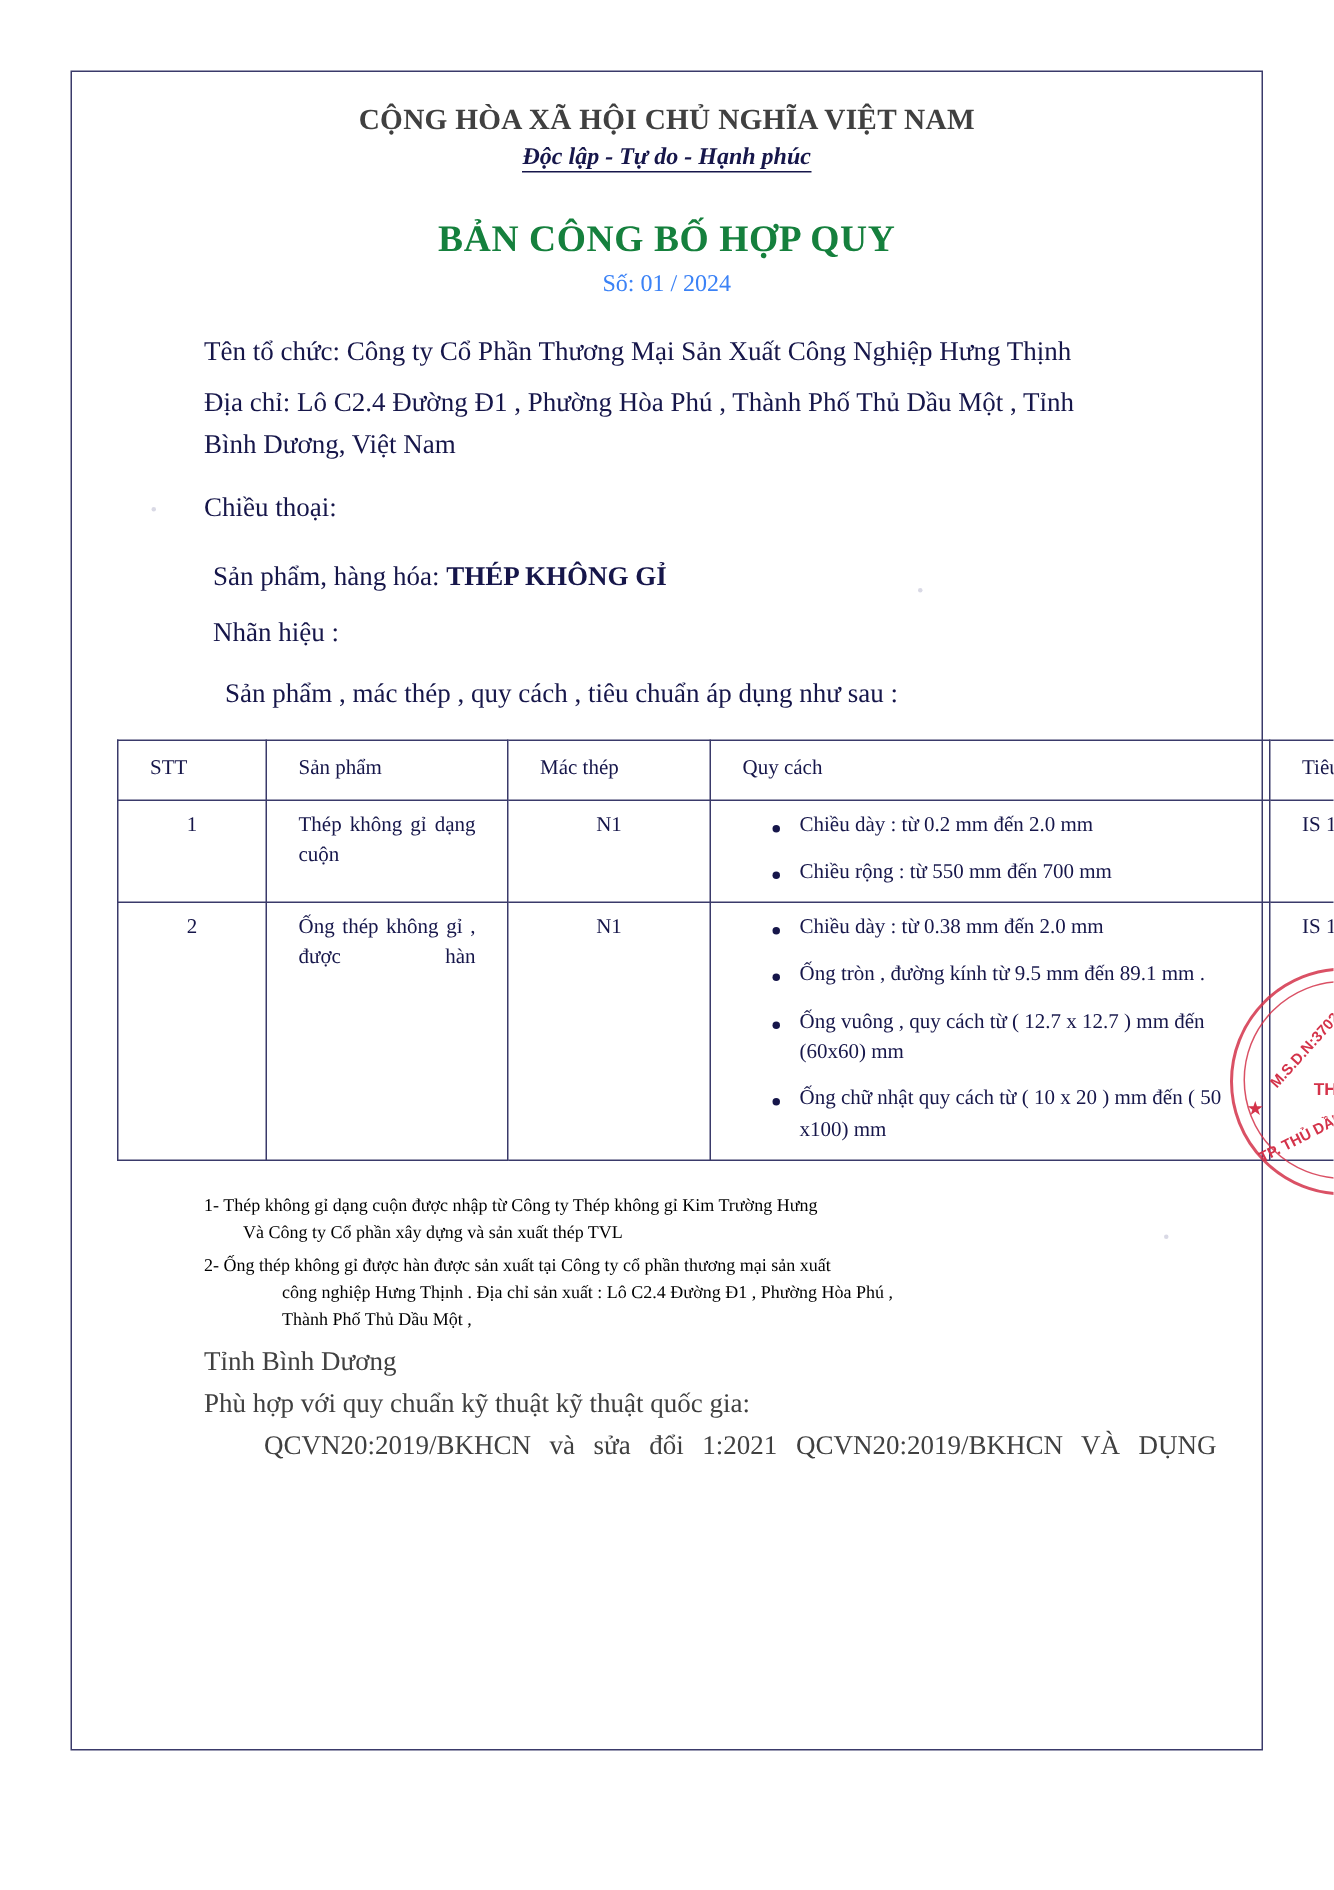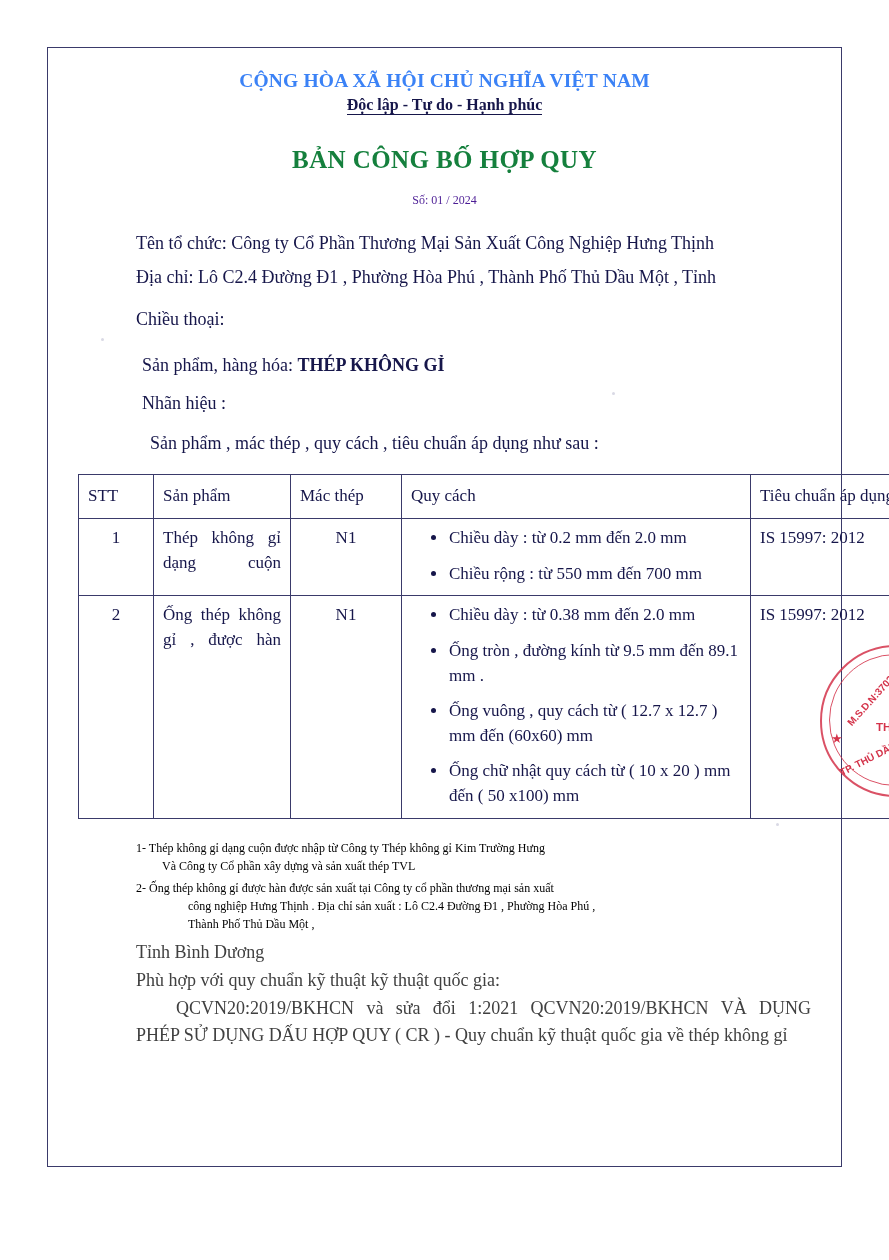--- a/index.html
+++ b/index.html
@@ -37,47 +37,48 @@
     padding: 22px 30px 0 30px;
     box-sizing: border-box;
   }
 
   
   .nat-title {
     text-align: center;
     font-weight: bold;
     font-size: 19.5px;
     letter-spacing: 0.2px;
-    color: #3b82f6;
+    color: #404040;
   }
   .nat-sub {
     text-align: center;
     font-weight: bold;
     font-size: 16px;
     margin-top: 4px;
     color: #16164a;
   }
   .nat-sub span {
     border-bottom: 1.2px solid #16164a;
     padding-bottom: 1px;
+    font-style: italic;
   }
 
   .doc-title {
     text-align: center;
     font-weight: bold;
     font-size: 25px;
     margin-top: 32px;
     letter-spacing: 0.4px;
     color: #15803d;
   }
   .doc-number {
     text-align: center;
-    font-size: 12px;
-    margin-top: 19px;
-    color: #4c1d95;
+    font-size: 16px;
+    margin-top: 7px;
+    color: #3b82f6;
   }
 
   
   .para {
     font-size: 18px;
     line-height: 1.55;
     margin-top: 13px;
     color: #16164a;
   }
   .p-org { margin-top: 22px; padding-left: 58px; }
@@ -92,22 +93,22 @@
   table.spec {
     margin-top: 16px;
     border-collapse: collapse;
     width: 736px;
     table-layout: fixed;
     color: #16164a;
   }
   table.spec th, table.spec td {
     border: 1px solid #3a3a6a;
     vertical-align: top;
-    padding: 7px 9px;
-    font-size: 17px;
+    padding: 7px 21px;
+    font-size: 14px;
     font-weight: normal;
     line-height: 1.45;
   }
   table.spec th {
     text-align: left;
     padding-top: 9px;
     padding-bottom: 9px;
   }
   th.c-stt, td.c-stt { width: 56px; text-align: center; }
   th.c-prod, td.c-prod { width: 118px; }
@@ -243,20 +244,21 @@
 
     <div class="doc-title">BẢN CÔNG BỐ HỢP QUY</div>
     <div class="doc-number">Số: 01 / 2024</div>
 
     <div class="para p-org">
       <span>Tên tổ chức: </span><span>Công ty Cổ Phần Thương Mại Sản Xuất Công Nghiệp Hưng Thịnh</span>
     </div>
 
     <div class="para p-addr">
       <span>Địa chỉ: </span><span>Lô C2.4 Đường Đ1 , Phường Hòa Phú , Thành Phố Thủ Dầu Một , Tỉnh</span>
+      <div>Bình Dương, Việt Nam</div>
     </div>
 
     <div class="para p-phone">Chiều thoại:</div>
 
     <div class="para p-prod">
       <span>Sản phẩm, hàng hóa: </span><span class="b">THÉP KHÔNG GỈ</span>
     </div>
 
     <div class="para p-brand">Nhãn hiệu :</div>
 
@@ -313,21 +315,20 @@
         <span>Ống thép không gỉ được hàn được sản xuất tại Công ty cổ phần thương mại sản xuất</span>
         <span class="cont note2-l2">công nghiệp Hưng Thịnh . Địa chỉ sản xuất : Lô C2.4 Đường Đ1 , Phường Hòa Phú ,</span>
         <span class="cont note2-l2">Thành Phố Thủ Dầu Một ,</span>
       </div>
     </div>
 
     <div class="tail">
       <div class="line">Tỉnh Bình Dương</div>
       <div class="line">Phù hợp với quy chuẩn kỹ thuật kỹ thuật quốc gia:</div>
       <div class="line just">QCVN20:2019/BKHCN và sửa đổi 1:2021  QCVN20:2019/BKHCN VÀ DỤNG</div>
-      <div class="line wide">PHÉP SỬ DỤNG DẤU HỢP QUY ( CR ) -  Quy chuẩn kỹ thuật quốc gia về thép không gỉ</div>
     </div>
 
   </div>
 </div>
 
 <div id="stamp">
   <div class="ring"></div>
   <div class="ring inner2"></div>
   <div class="txt arc-top">M.S.D.N:3702266</div>
   <div class="txt arc-bot">TP. THỦ DẦU MỘ</div>

